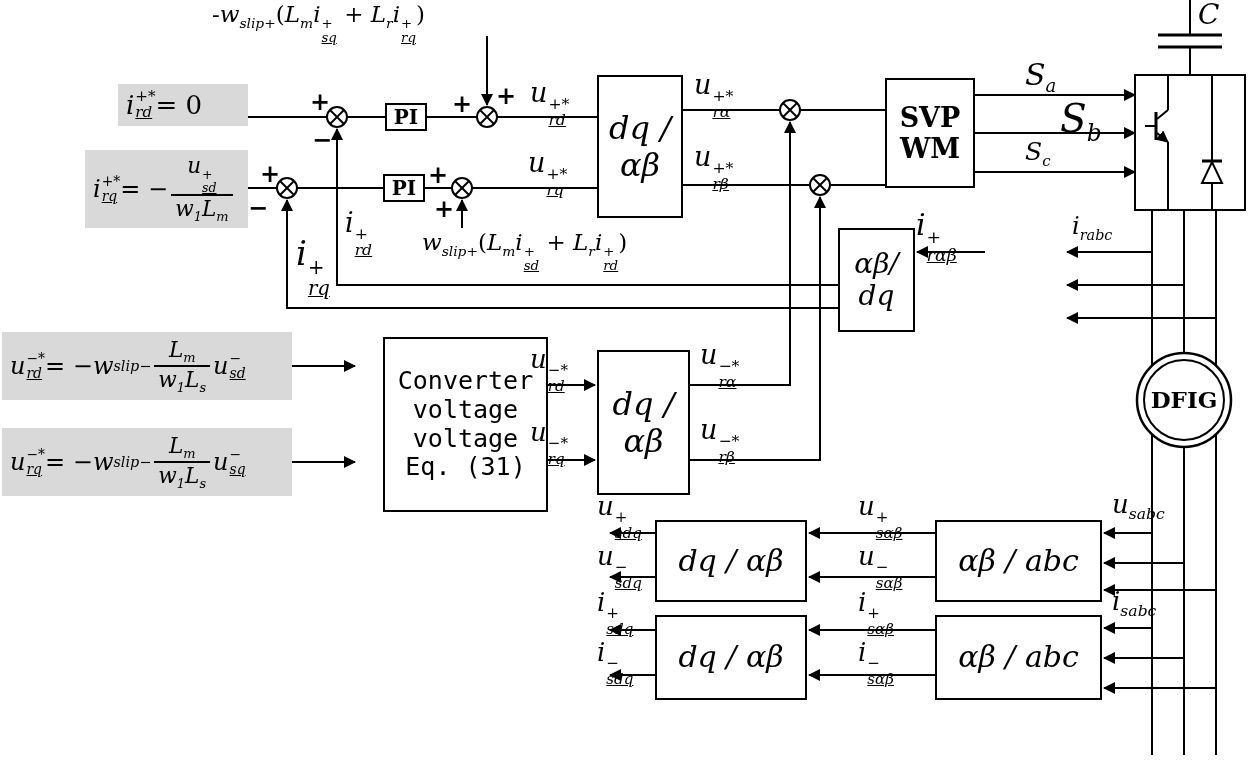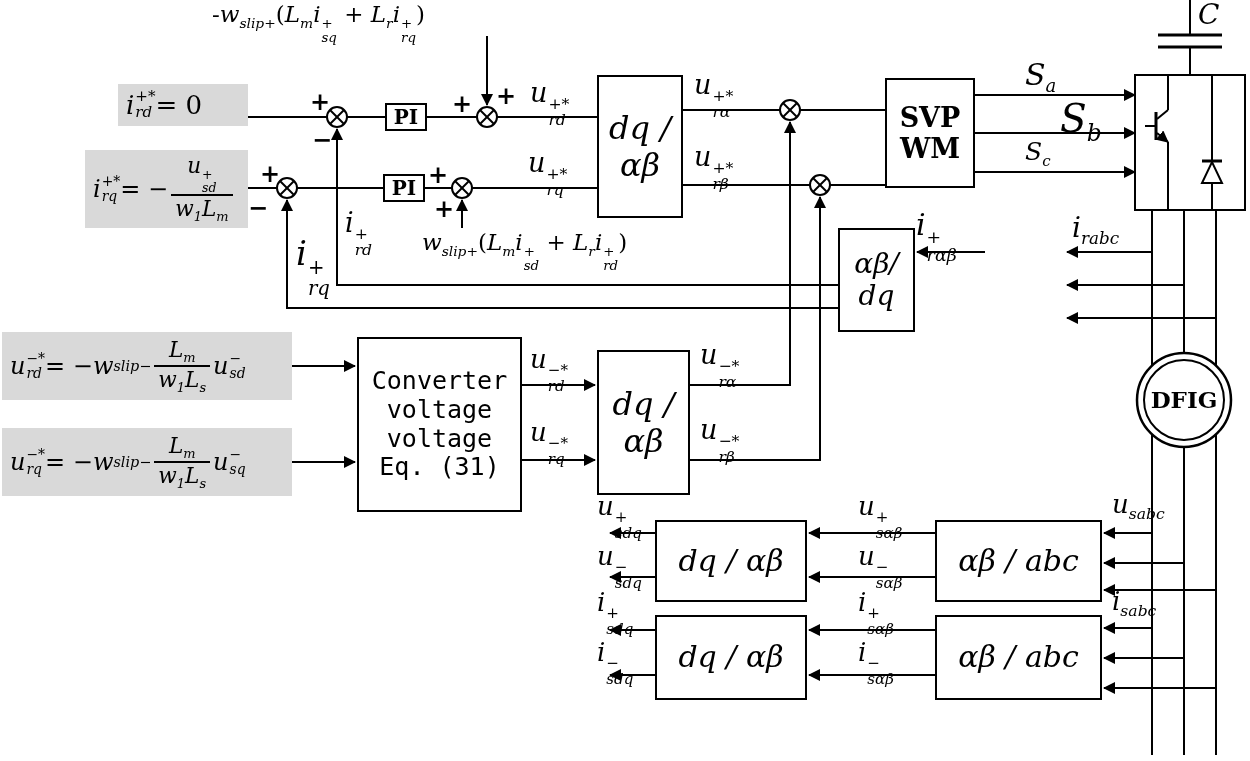--- a/index.html
+++ b/index.html
@@ -5,32 +5,32 @@
   html,body{margin:0;padding:0;background:#fff;}
   .stage{position:relative;width:1250px;height:761px;background:#fff;overflow:hidden;
          font-family:"DejaVu Serif",serif;color:#000;}
   svg{position:absolute;left:0;top:0;}
   .lbl{position:absolute;font-family:"DejaVu Serif",serif;line-height:1.1;white-space:nowrap;}
   .it{font-style:italic;}
   sub{font-size:60%;line-height:1;font-style:italic;}
   .ss{display:inline-flex;flex-direction:column;justify-content:center;font-size:58%;
       line-height:1.05;vertical-align:-0.45em;margin-left:1px;text-align:left;}
   .ssup{display:block;font-style:normal;}
-  .ssub{display:block;font-style:italic;}
+  .ssub{display:block;font-style:italic;text-decoration:underline;}
   .frac{display:inline-flex;flex-direction:column;text-align:center;vertical-align:middle;
         margin:0 3px;font-size:90%;line-height:1.25;}
   .frac .num{padding:0 4px;}
   .frac .den{border-top:2px solid #000;padding:0 4px;}
   .eqbox{position:absolute;display:flex;align-items:center;background:var(--hl,#d9d9d9);
          padding:2px 8px;box-sizing:border-box;font-family:"DejaVu Serif",serif;}
   .blk{position:absolute;box-sizing:border-box;border:2px solid #000;background:#fff;
        display:flex;flex-direction:column;align-items:center;justify-content:center;
        text-align:center;font-family:"DejaVu Serif",serif;}
   .blk .ln{line-height:1.15;}
-  .mono{font-family:"DejaVu Sans Mono",monospace;}
+  .mono{font-family:"DejaVu Sans Mono",monospace;margin-left:26px;}
   .sign{position:absolute;font-size:24px;font-weight:bold;line-height:1;
         font-family:"DejaVu Serif",serif;}
 </style>
 </head>
 <body>
 
 <div class="stage">
 
   <svg width="1250" height="761" viewBox="0 0 1250 761">
     <defs>
@@ -295,21 +295,21 @@
         <span class="ssub">rα</span>
       </span></div>
   <div class="lbl" style="left:694px;top:142px;font-size:27px;"><span class="it">u</span><span class="ss">
         <span class="ssup">+*</span>
         <span class="ssub">rβ</span>
       </span></div>
   <div class="lbl" style="left:1025px;top:58px;font-size:30px;"><span class="it">S</span><sub>a</sub></div>
   <div class="lbl" style="left:1060px;top:98px;font-size:39px;"><span class="it">S</span><sub>b</sub></div>
   <div class="lbl" style="left:1025px;top:138px;font-size:25px;"><span class="it">S</span><sub>c</sub></div>
   <div class="lbl" style="left:1198px;top:0px;font-size:28px;"><span class="it">C</span></div>
-  <div class="lbl" style="left:1072px;top:213px;font-size:28px;"><span class="it">i</span><sub>rabc</sub></div>
+  <div class="lbl" style="left:1072px;top:213px;font-size:24px;"><span class="it">i</span><sub>rabc</sub></div>
   <div class="lbl" style="left:916px;top:208px;font-size:30px;"><span class="it">i</span><span class="ss">
         <span class="ssup">+</span>
         <span class="ssub">rαβ</span>
       </span></div>
   <div class="lbl" style="left:345px;top:208px;font-size:27px;"><span class="it">i</span><span class="ss">
         <span class="ssup">+</span>
         <span class="ssub">rd</span>
       </span></div>
   <div class="lbl" style="left:296px;top:235px;font-size:34px;"><span class="it">i</span><span class="ss">
         <span class="ssup">+</span>

